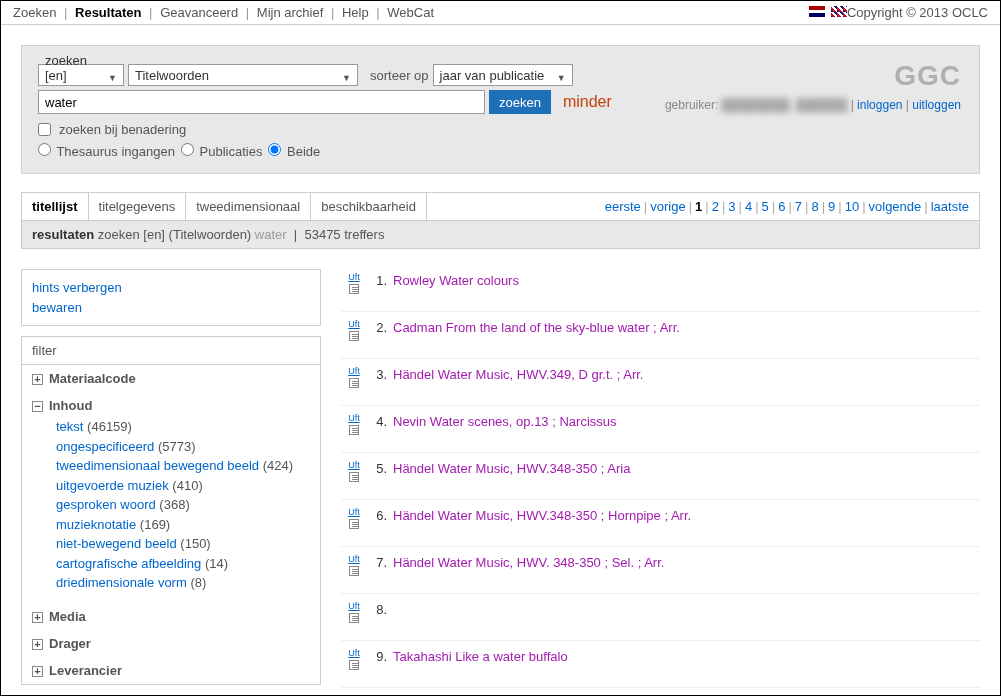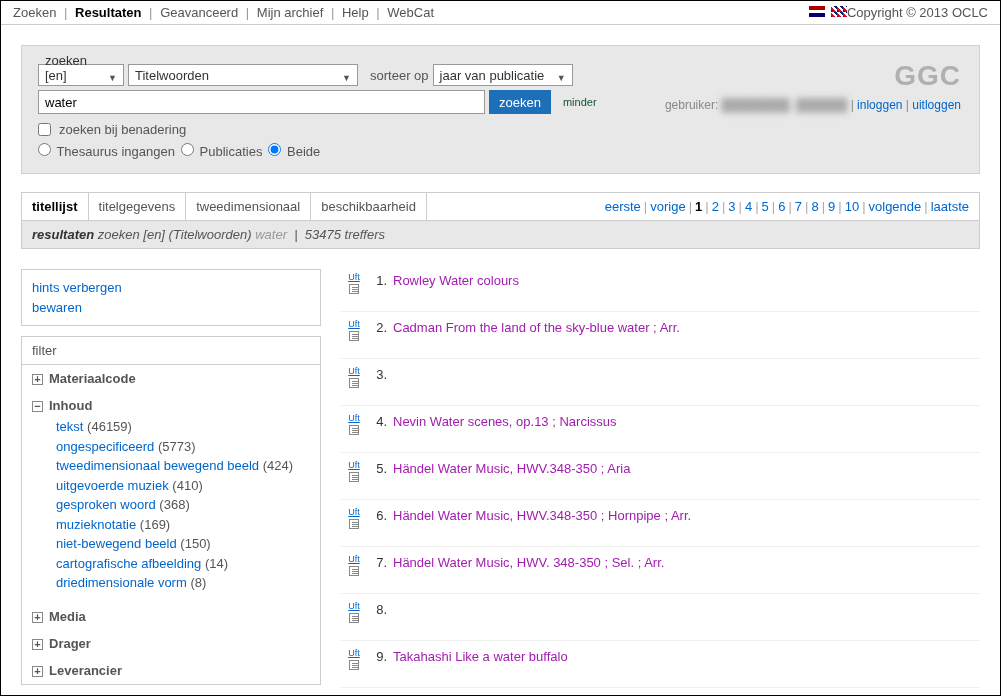--- a/index.html
+++ b/index.html
@@ -17,38 +17,38 @@
 
 .searchzone { margin: 20px 20px 0 20px; background: #e8e8e8; border: 1px solid #d0d0d0; padding: 18px 16px 14px 16px; position: relative; }
 .searchrow1 { display: flex; align-items: center; gap: 4px; }
 .dd { background: #fff; border: 1px solid #999; padding: 2px 6px; font-size: 13px; height: 22px; display: inline-flex; align-items: flex-end; justify-content: space-between; cursor: pointer; }
 .dd .arrow { font-size: 9px; margin-left: 6px; color: #555; }
 .sortlabel { margin-left: 8px; color: #555; }
 .logo { position: absolute; right: 18px; top: 14px; font-size: 28px; font-weight: bold; color: #b0b0b0; letter-spacing: 1px; }
 .searchrow2 { display: flex; align-items: center; margin-top: 4px; gap: 4px; }
 .searchinput { background: #fff; border: 1px solid #999; padding: 3px 6px; width: 447px; height: 24px; font-size: 13px; }
 .searchbtn { background: #1d6fb8; color: #fff; border: none; padding: 4px 10px; height: 24px; font-size: 13px; cursor: pointer; }
-.minder { color: #14532d; margin-left: 8px; font-size: 11px; cursor: pointer; }
+.minder { color: #c2410c; margin-left: 8px; font-size: 16px; cursor: pointer; }
 .userline { position: absolute; right: 18px; top: 52px; font-size: 12px; color: #888; }
 .userline a { color: #0066cc; text-decoration: none; }
 .userline .blur { filter: blur(3px); color: #aaa; }
 .searchrow3 { margin-top: 8px; display: flex; align-items: center; gap: 6px; color: #555; }
 .searchrow4 { margin-top: 6px; display: flex; align-items: center; gap: 6px; color: #555; }
 input[type=checkbox], input[type=radio] { margin-right: 2px; }
 
 .tabsrow { margin: 18px 20px 0 20px; border: 1px solid #ccc; display: flex; align-items: center; font-size: 13px; background: #fff; }
 .tab { padding: 6px 10px; border-right: 1px solid #ccc; color: #555; cursor: pointer; }
 .tab.active { font-weight: bold; color: #000; }
 .tabspacer { flex: 1; }
 .pager { padding: 6px 10px; color: #555; font-size: 13px; }
 .pager a { color: #0066cc; text-decoration: none; }
 .pager .sep { color: #aaa; margin: 0 3px; }
 .pager .cur { font-weight: bold; color: #000; }
 
-.summary { margin: 0 20px; background: #e8e8e8; border: 1px solid #ccc; border-top: none; padding: 6px 10px; font-size: 13px; color: #555; font-style: italic; }
+.summary { margin: 0 20px; background: #e8e8e8; border: 1px solid #ccc; border-top: none; padding: 6px 10px; font-size: 13px; color: #555; }
 .summary b { color: #333; }
 .summary .q { color: #999; }
 
 .body { display: flex; margin: 20px 20px 0 20px; gap: 20px; }
 .leftcol { width: 300px; }
 .linksbox { border: 1px solid #ccc; padding: 8px 10px; margin-bottom: 10px; }
 .linksbox a { color: #0066cc; text-decoration: none; display: block; line-height: 1.5; }
 .filterbox { border: 1px solid #ccc; }
 .filterhdr { padding: 6px 10px; border-bottom: 1px solid #ccc; color: #555; }
 .facet { padding: 6px 10px; }
@@ -204,20 +204,21 @@
     <div class="restitle"><a href="#">Rowley Water colours</a></div>
   </div>
           <div class="resitem">
     <div class="resicon"><a href="#" class="uft">Uft</a><span class="doc"></span></div>
     <div class="resnum">2.</div>
     <div class="restitle"><a href="#">Cadman From the land of the sky-blue water ; Arr.</a></div>
   </div>
           <div class="resitem">
     <div class="resicon"><a href="#" class="uft">Uft</a><span class="doc"></span></div>
     <div class="resnum">3.</div>
+    <div class="restitle"><a href="#">Händel Water Music, HWV.349, D gr.t. ; Arr.</a></div>
   </div>
           <div class="resitem">
     <div class="resicon"><a href="#" class="uft">Uft</a><span class="doc"></span></div>
     <div class="resnum">4.</div>
     <div class="restitle"><a href="#">Nevin Water scenes, op.13 ; Narcissus</a></div>
   </div>
           <div class="resitem">
     <div class="resicon"><a href="#" class="uft">Uft</a><span class="doc"></span></div>
     <div class="resnum">5.</div>
     <div class="restitle"><a href="#">Händel Water Music, HWV.348-350 ; Aria</a></div>

